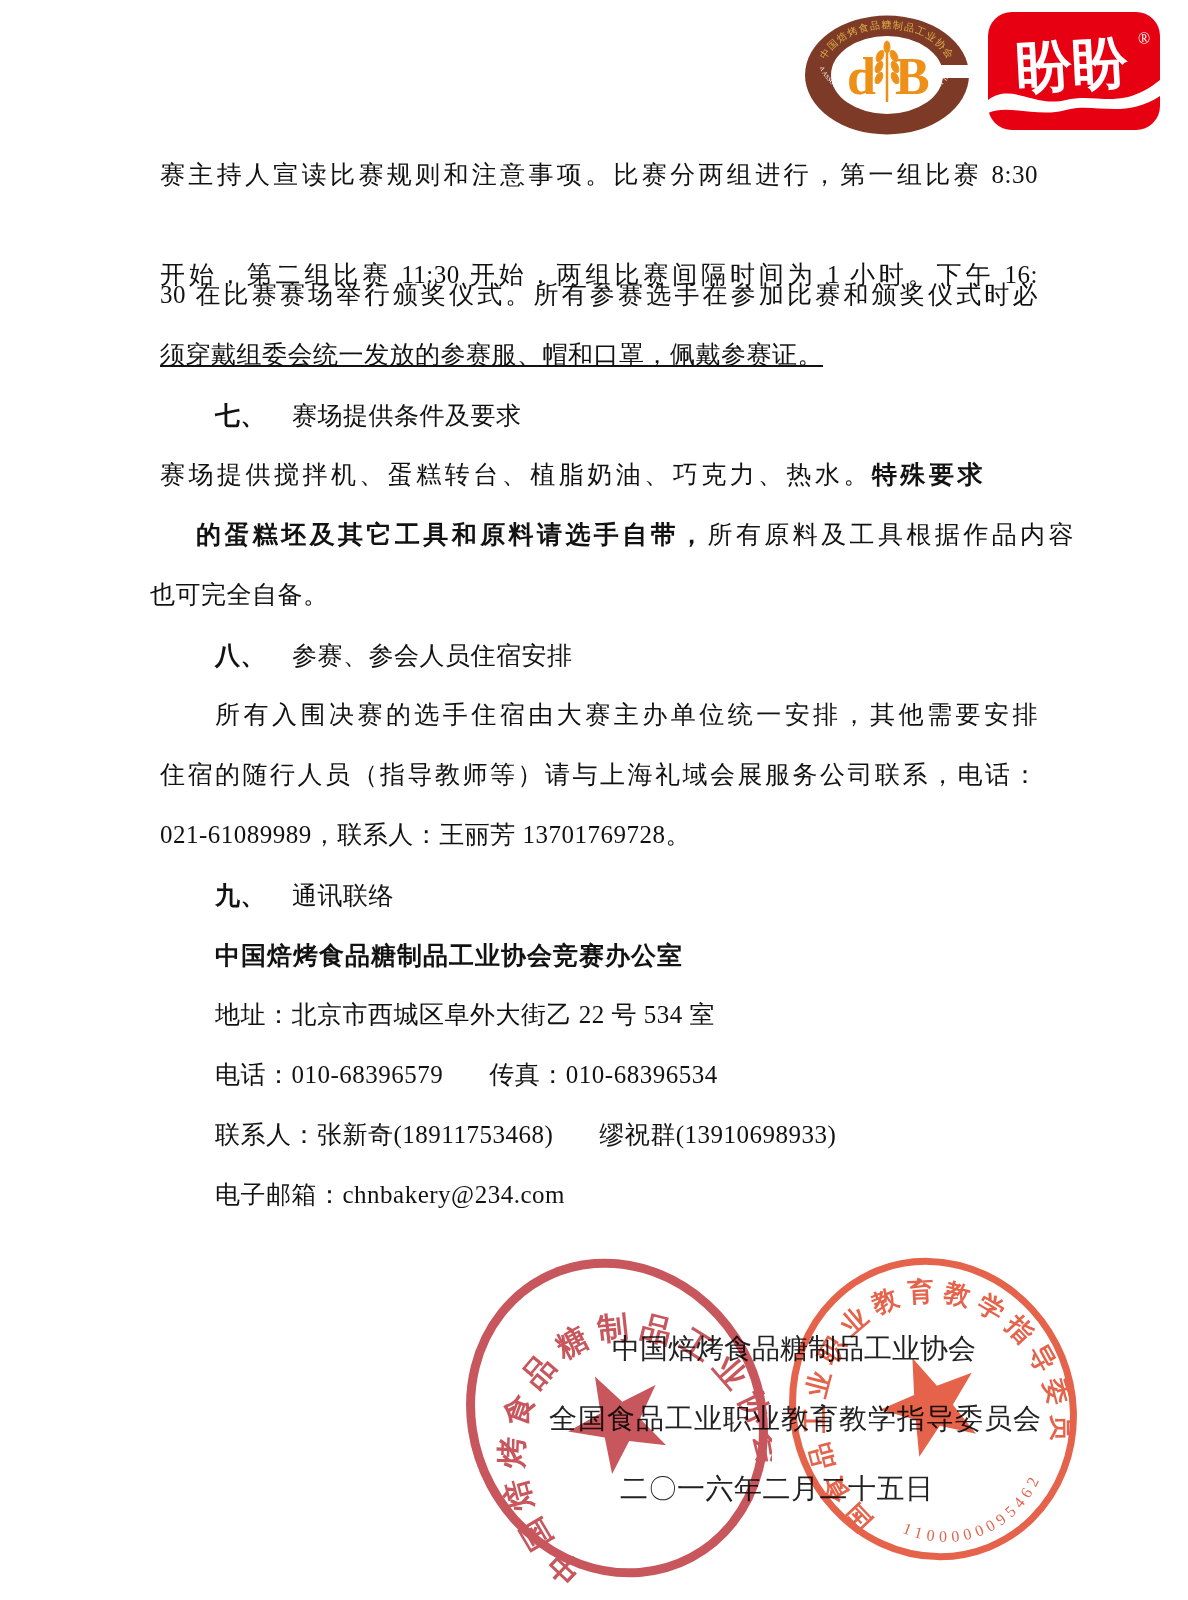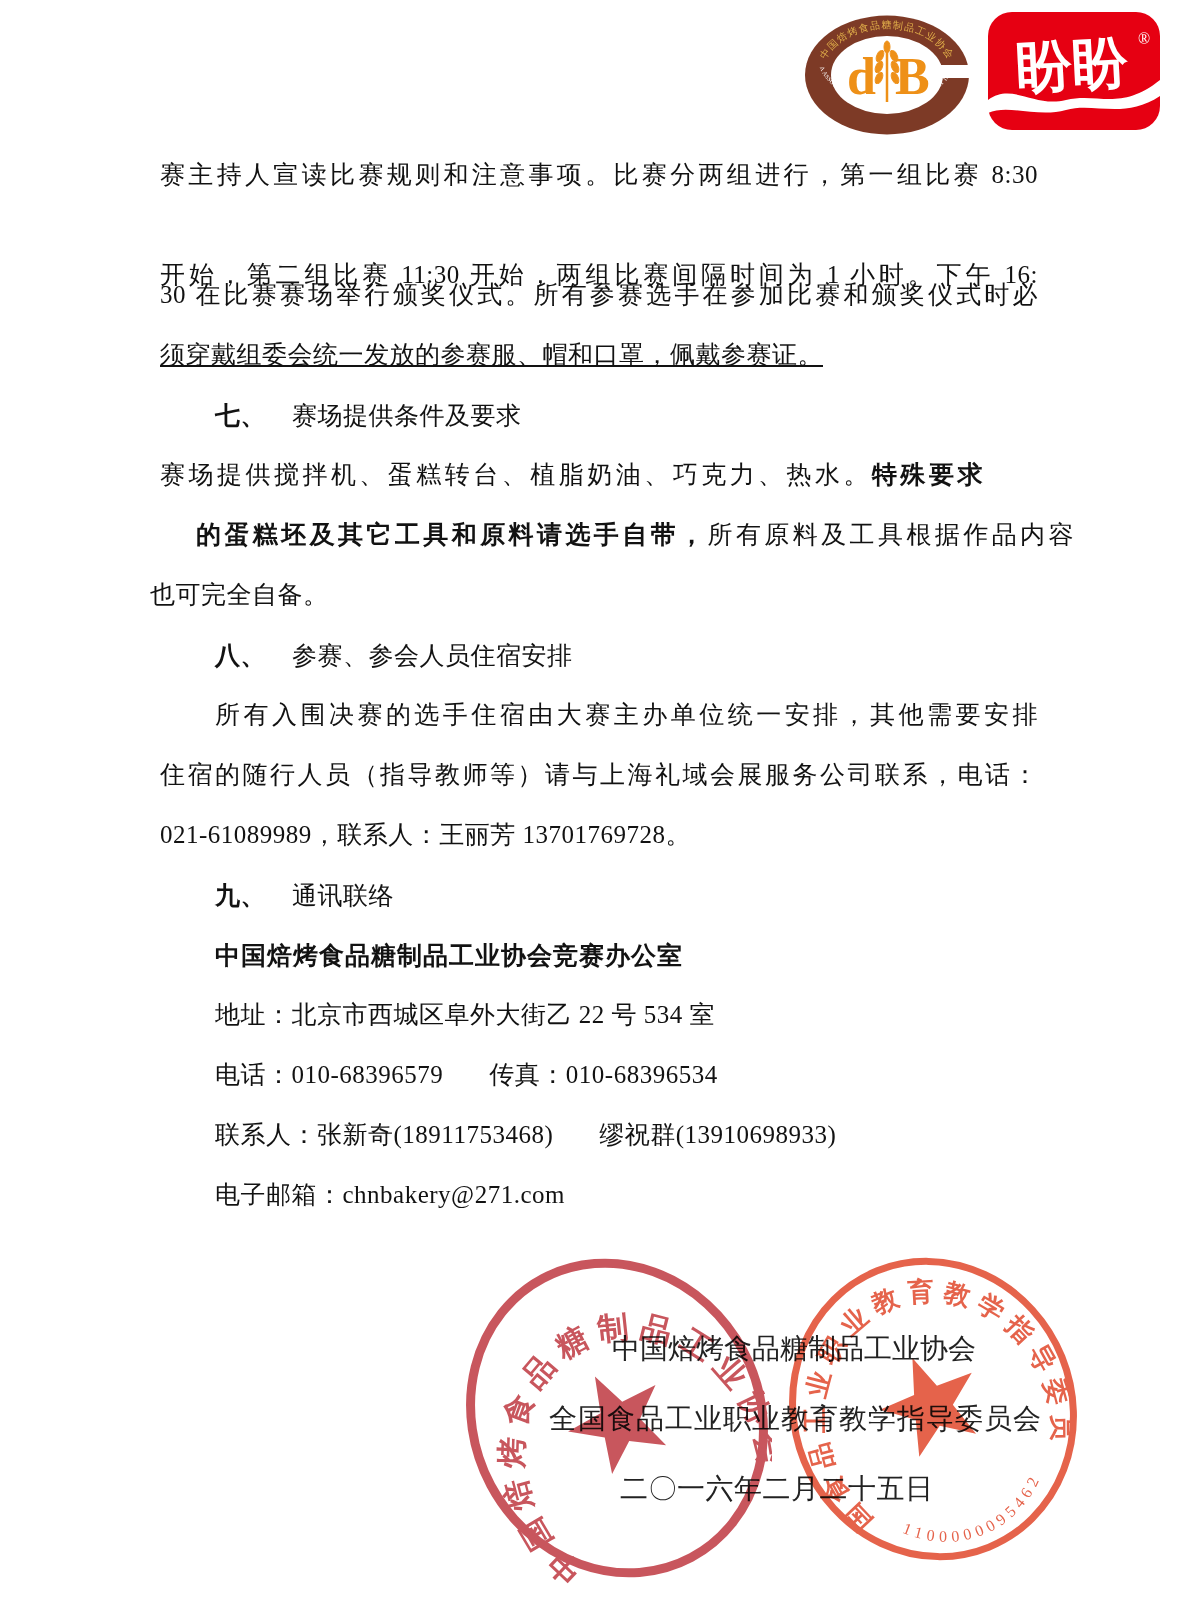--- a/index.html
+++ b/index.html
@@ -110,21 +110,21 @@
     <span class="secnum">九、</span><span>通讯联络</span>
   </div>
   <div class="ln heiti" style="left:215px;top:938px;">中国焙烤食品糖制品工业协会竞赛办公室</div>
   <div class="ln" style="left:215px;top:998px;">地址：北京市西城区阜外大街乙 22 号 534 室</div>
   <div class="ln" style="left:215px;top:1058px;">
     <span>电话：010-68396579</span><span class="gap">传真：010-68396534</span>
   </div>
   <div class="ln" style="left:215px;top:1118px;">
     <span>联系人：张新奇(18911753468)</span><span class="gap">缪祝群(13910698933)</span>
   </div>
-  <div class="ln" style="left:215px;top:1178px;">电子邮箱：chnbakery@271.com</div>
+  <div class="ln" style="left:215px;top:1178px;">电子邮箱：chnbakery@234.com</div>
 
   <div class="sig" style="left:612px;top:1330px;">中国焙烤食品糖制品工业协会</div>
   <div class="sig" style="left:549px;top:1400px;letter-spacing:1px;">全国食品工业职业教育教学指导委员会</div>
   <div class="sig" style="left:620px;top:1470px;letter-spacing:0.5px;">二〇一六年二月二十五日</div>
 
   <svg class="stamp" style="left:462px;top:1248px;" width="310" height="340" viewBox="0 0 310 340">
     <g transform="rotate(-28 155 170)">
       <ellipse cx="155" cy="170" rx="143" ry="158" fill="none" stroke="#c4474f" stroke-width="9"></ellipse>
       <defs>
         <path id="ls-arc" d="M 47 270 A 116 130 0 1 1 263 270"></path>

